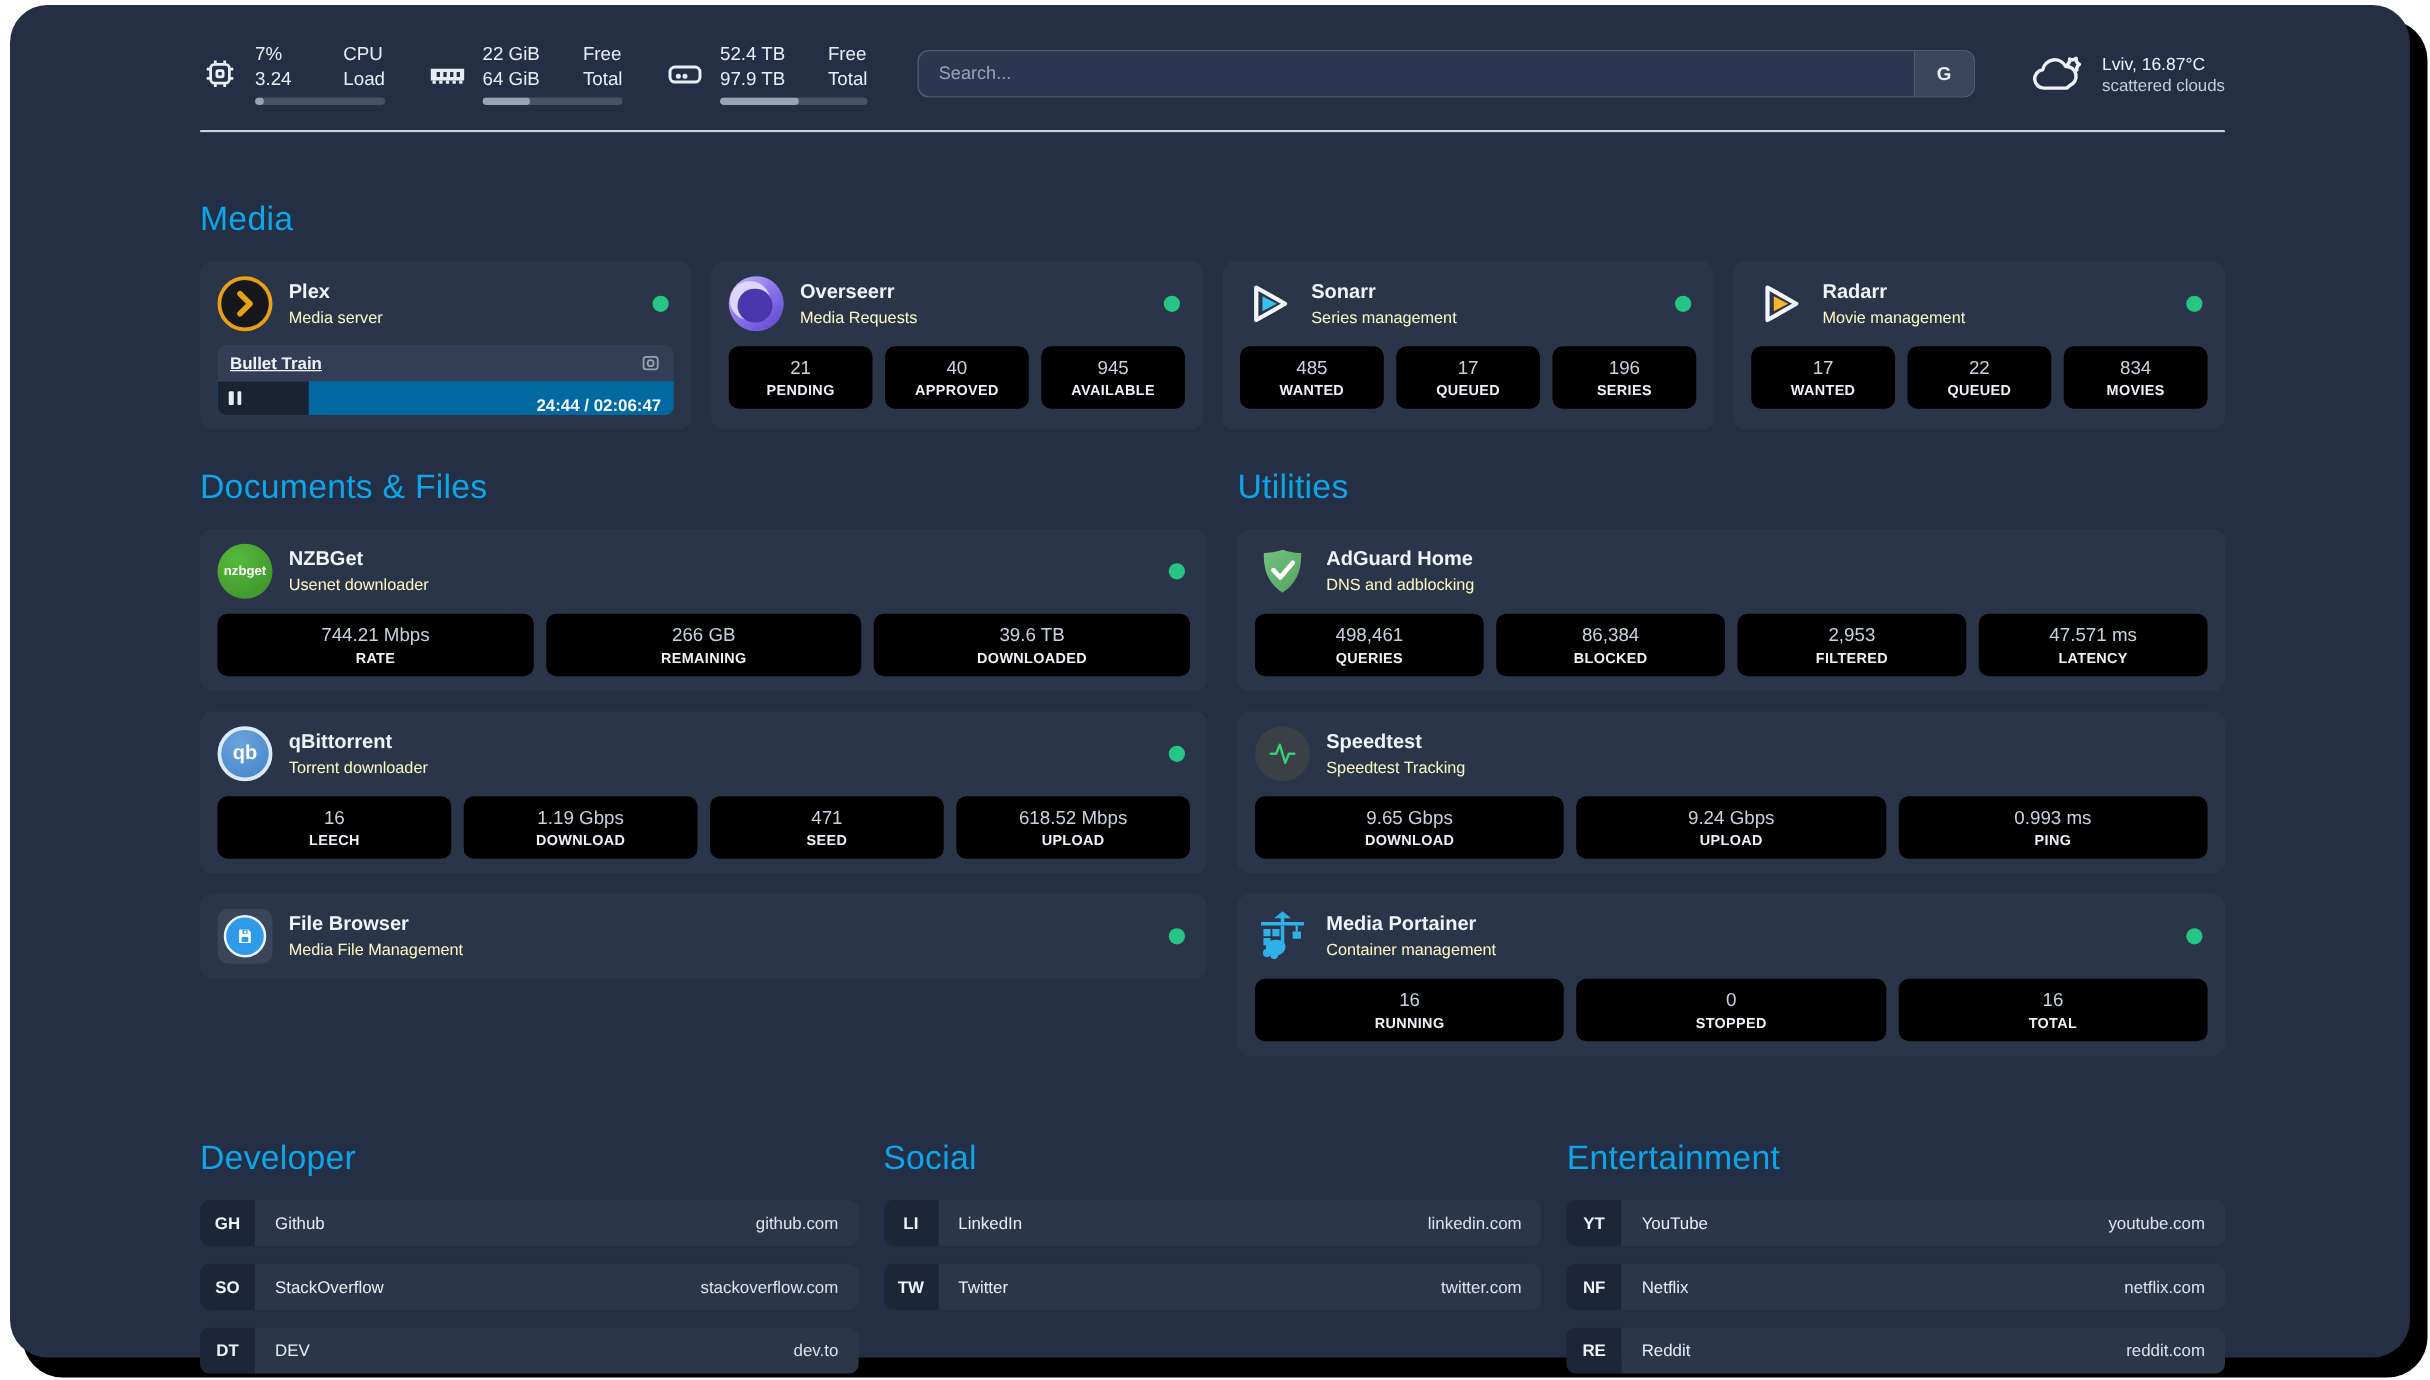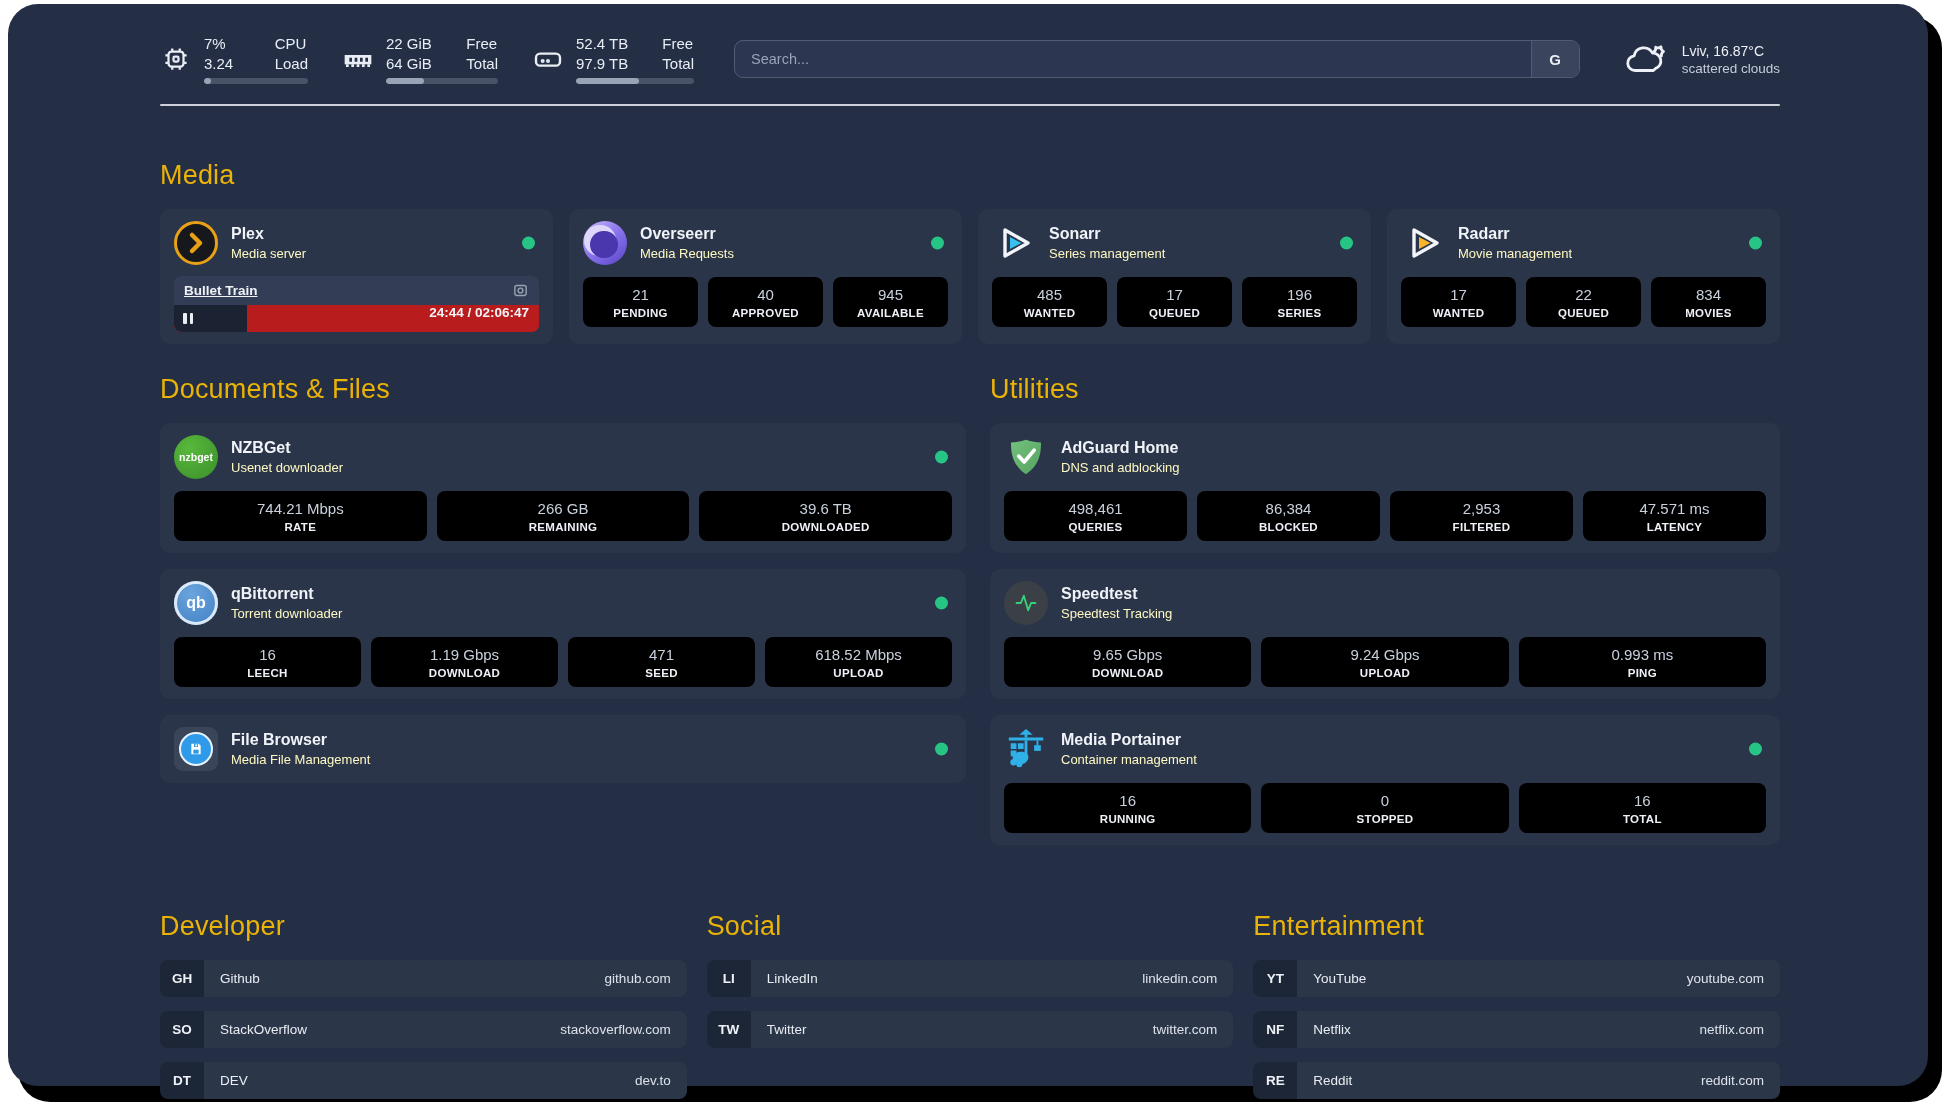--- a/index.html
+++ b/index.html
@@ -50,21 +50,21 @@
     color: #e9edf4; font-size: 15px; font-weight: 600; cursor: pointer;
     font-family: "Liberation Sans", sans-serif;
   }
   .weather { display: flex; align-items: center; gap: 14px; flex: none; }
   .weather-text .loc { font-size: 14px; color: #eef1f7; }
   .weather-text .cond { font-size: 13.5px; color: #c6cdd9; margin-top: 2px; }
 
   .divider { margin-top: 20px; border-top: 2px solid #cdd2da; border-radius: 2px; }
 
   
-  .section-title { font-size: 27px; font-weight: 500; color: #eab308; letter-spacing: .2px; }
+  .section-title { font-size: 27px; font-weight: 500; color: #0ea5e9; letter-spacing: .2px; }
   .mt-media { margin: 54px 0 18px; }
   .mt-row2 { margin: 30px 0 18px; }
   .mt-row3 { margin: 66px 0 18px; }
 
   .media-grid { display: grid; grid-template-columns: repeat(4, 1fr); gap: 16px; }
   .two-col { display: grid; grid-template-columns: 806px 1fr; gap: 24px; align-items: start; }
   .stack { display: flex; flex-direction: column; gap: 16px; }
 
   .card {
     background: #2b3549;
@@ -131,22 +131,22 @@
     display: flex; align-items: center; justify-content: center;
   }
 
   
   .np-row {
     margin-top: 11px; background: #333e56; border-radius: 7px 7px 0 0;
     padding: 6px 10px; display: flex; align-items: center; justify-content: space-between;
     font-size: 13.5px; font-weight: 600; color: #eef1f6; text-decoration: underline;
   }
   .pg-row {
-    background: #b91c1c; border-radius: 0 0 7px 7px; height: 27px;
-    position: relative; display: flex; align-items: flex-start; overflow: hidden;
+    background: #0369a1; border-radius: 0 0 7px 7px; height: 27px;
+    position: relative; display: flex; align-items: flex-end; overflow: hidden;
   }
   .pg-fill {
     position: absolute; left: 0; top: 0; bottom: 0;
     background: #1b2332; border-radius: 0 0 0 7px;
     display: flex; align-items: center; padding-left: 9px; gap: 3px;
   }
   .pg-fill span { width: 3.5px; height: 11px; background: #e8ecf3; border-radius: 1px; display: inline-block; }
   .pg-time { margin-left: auto; padding-right: 10px; font-size: 13.5px; font-weight: 700; color: #f2f5f9; z-index: 1; }
 
   

